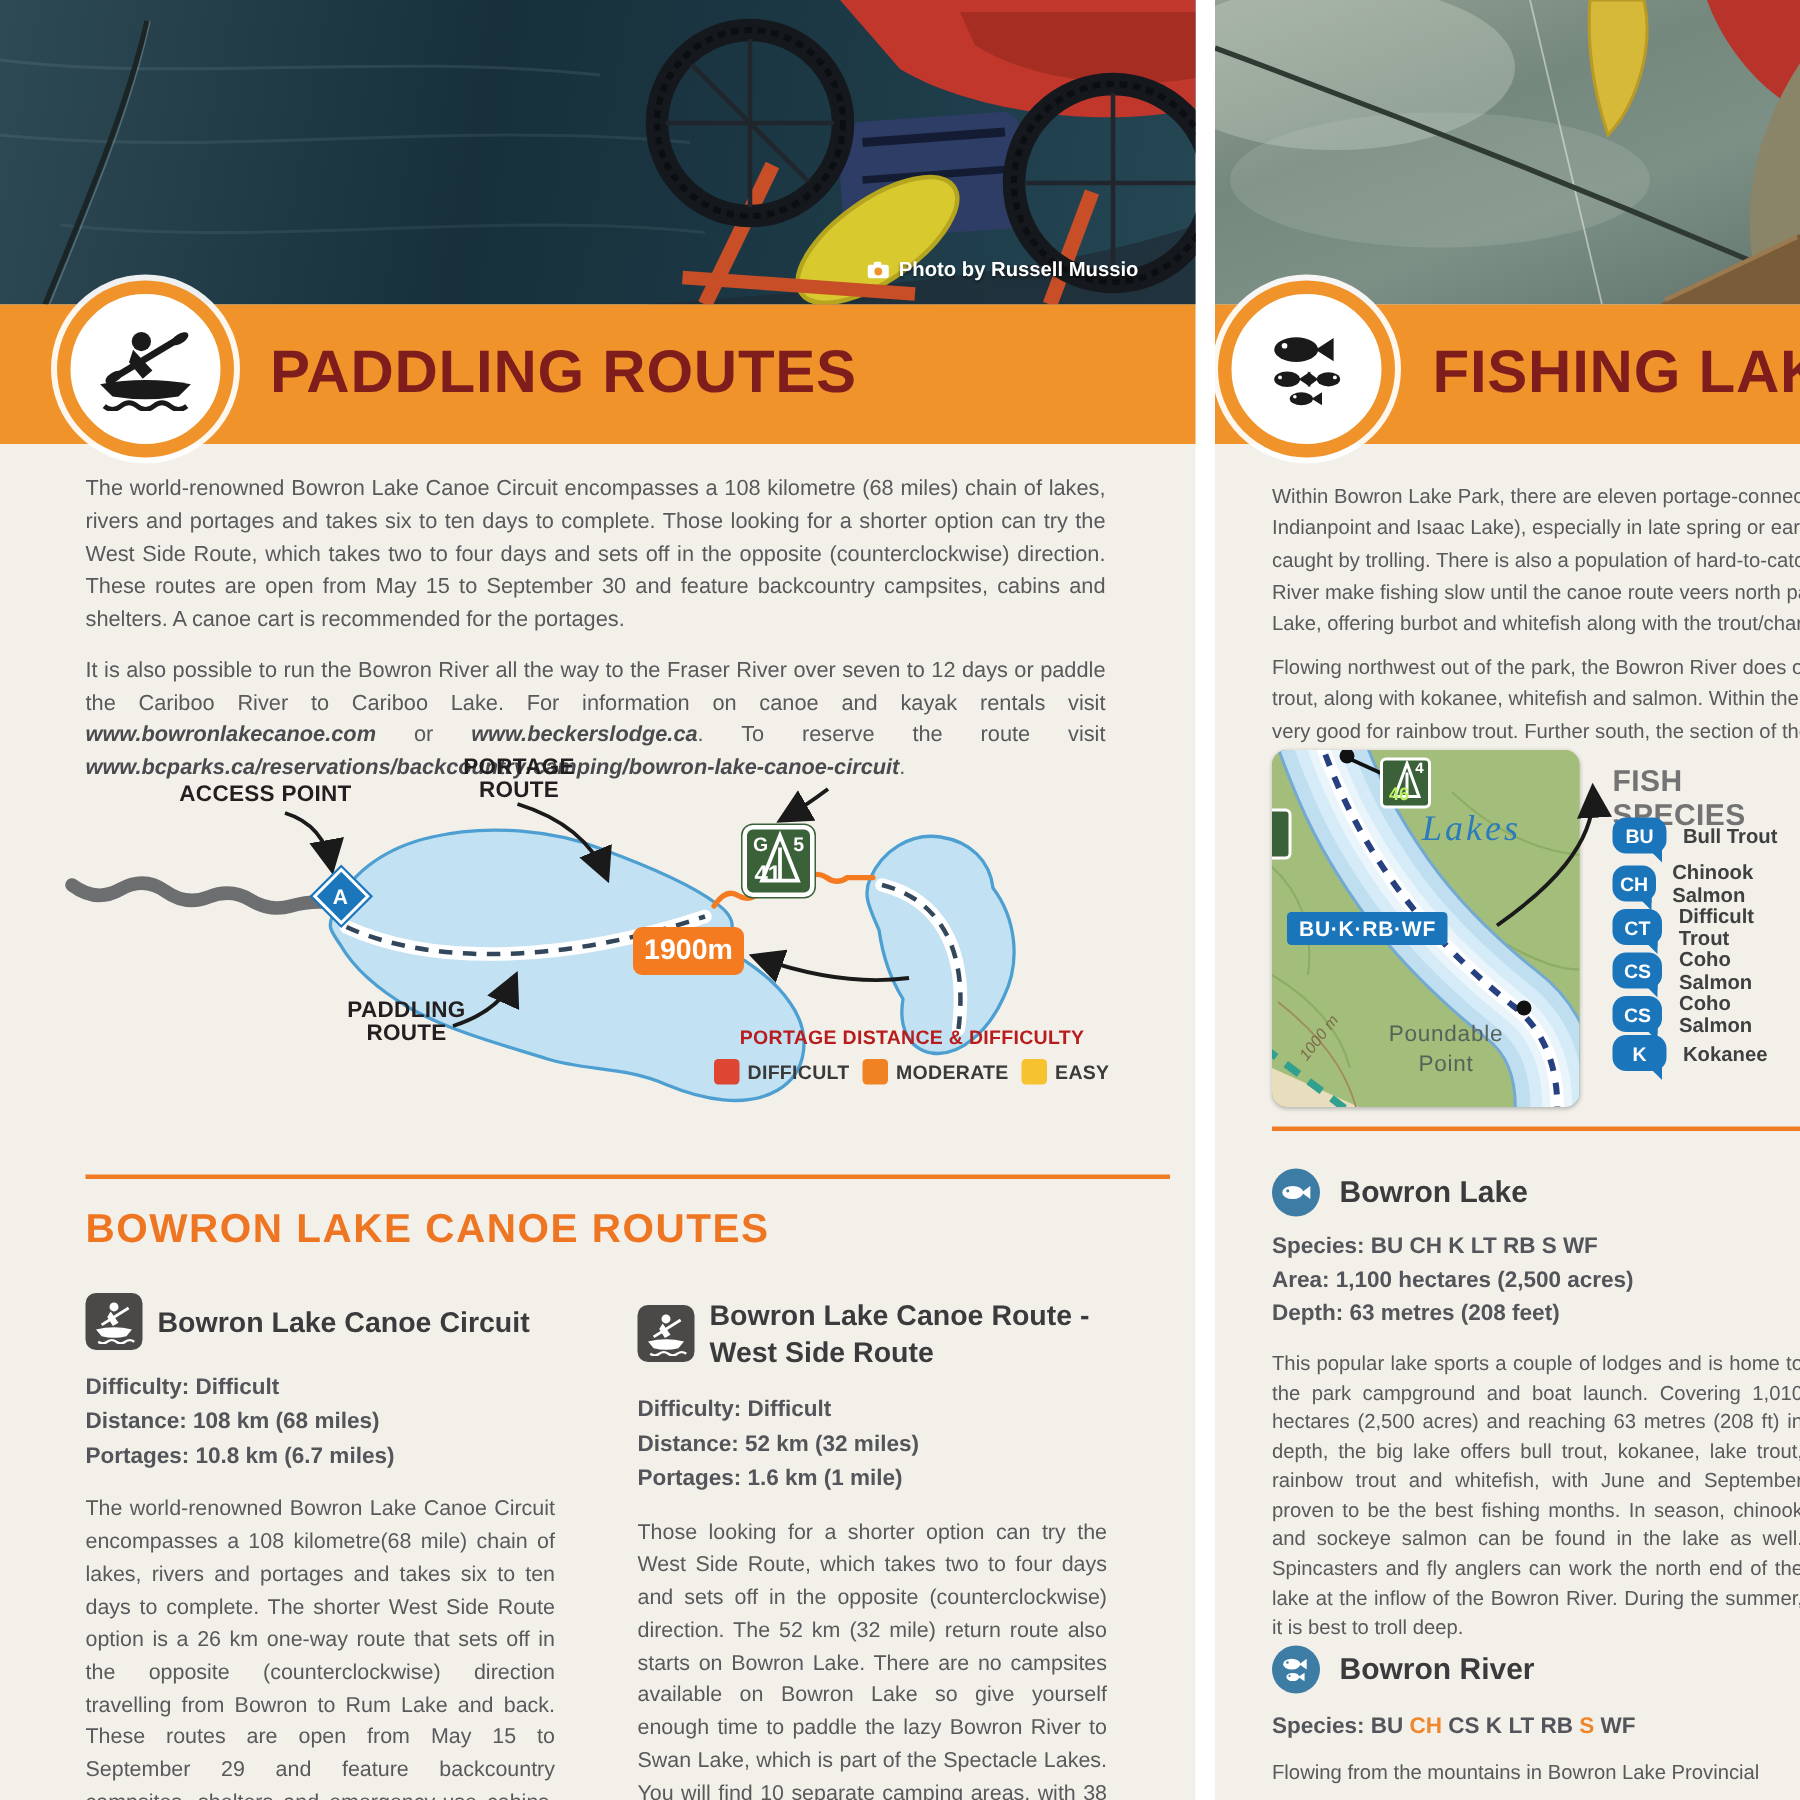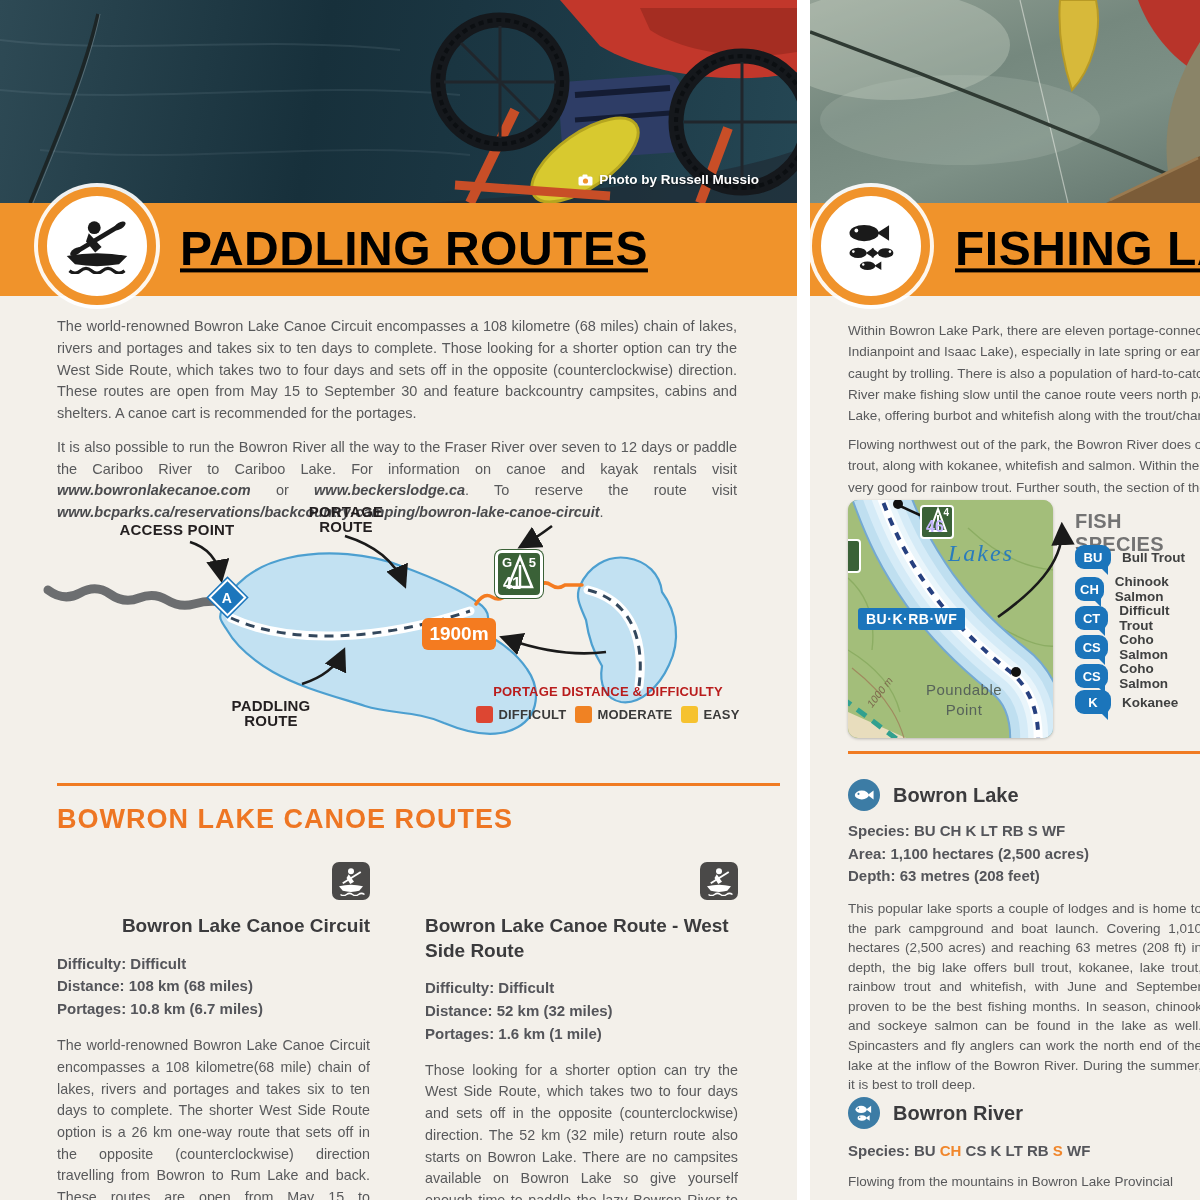--- a/index.html
+++ b/index.html
@@ -14,21 +14,21 @@
   
   .photo { top:0; height:203px; overflow:hidden; }
   .photo-left  { left:0; width:797px; background:linear-gradient(100deg,#2e4a55 0%,#17303b 40%,#1d3a47 72%,#254754 100%); }
   .photo-right { left:810px; width:390px; background:linear-gradient(160deg,#93a195 0%,#75887e 38%,#7d9086 64%,#62756d 100%); }
   .caption { right:38px; bottom:16px; color:#fff; font-weight:700; font-size:13.5px; display:flex; align-items:center; gap:6px; text-shadow:0 1px 2px rgba(0,0,0,.5); }
 
   
   .banner { top:203px; height:93px; background:#F0932B; }
   .banner-left  { left:0; width:797px; }
   .banner-right { left:810px; width:390px; }
-  .banner-title { position:absolute; top:50%; transform:translateY(-52%); font-size:48px; font-weight:800; letter-spacing:.5px; color:#000000; white-space:nowrap;text-decoration:underline; }
+  .banner-title { position:absolute; top:50%; transform:translateY(-52%); font-size:40px; font-weight:800; letter-spacing:.5px; color:#7f1d1d; white-space:nowrap; }
   .circle-badge { position:absolute; top:187px; width:118px; height:118px; border-radius:50%; background:#fff; border:9px solid #F0932B; box-shadow:0 0 0 4px rgba(255,255,255,.92); display:flex; align-items:center; justify-content:center; }
 
   
   .intro { left:57px; width:680px; color:#58595B; font-size:14.5px; line-height:1.5; text-align:justify; }
   .url { font-style:italic; font-weight:700; color:#4A4B4E; }
   .r-intro-line { white-space:nowrap; color:#58595B; font-size:13.5px; line-height:21.3px; }
 
   
   .dg-label { position:absolute; font-weight:800; font-size:15px; line-height:1.02; letter-spacing:.2px; color:#231F20; text-align:center; text-transform:uppercase; }
   .badge-1200 { position:absolute; left:382px; top:140px; width:74px; height:32px; background:#F47B20; border-radius:6px; color:#fff; font-weight:800; font-size:19px; text-align:center; line-height:32px; }
@@ -42,30 +42,30 @@
   .legend-title { font-weight:800; font-size:13px; letter-spacing:.2px; color:#b91c1c; text-transform:uppercase; }
   .legend-row { margin-top:7px; display:flex; justify-content:center; gap:9px; align-items:center; }
   .legend-item { display:flex; align-items:center; gap:5px; }
   .legend-swatch { width:17px; height:17px; border-radius:3px; }
   .legend-name { font-size:13px; font-weight:700; color:#3A3A3A; text-transform:uppercase; letter-spacing:.2px; }
 
   
   .rule-orange { height:3px; background:#F07B22; }
   .routes-heading { left:57px; top:804px; font-size:27px; font-weight:800; letter-spacing:1px; color:#EE7623; text-transform:uppercase; }
   .route-col { top:862px; width:313px; }
-  .route-head { display:flex; align-items:flex-end; gap:10px;flex-direction:column; }
+  .route-head { display:flex; align-items:center; gap:10px; }
   .route-icon { flex:0 0 38px; width:38px; height:38px; background:#4A4948; border-radius:7px; display:flex; align-items:center; justify-content:center; }
   .route-title { font-size:19px; font-weight:700; color:#3B3B3D; line-height:1.3; padding-top:4px; }
   .route-stats { margin-top:14px; font-size:15px; font-weight:700; color:#54555A; line-height:1.52; }
   .route-body { margin-top:14px; font-size:14.3px; color:#58595B; line-height:1.52; text-align:justify; }
 
   
   .map-tile { left:848px; top:500px; width:205px; height:238px; border-radius:10px; overflow:hidden; box-shadow:0 1px 3px rgba(0,0,0,.25); background:#A3BE7A; }
   .map-sign { position:absolute; left:72px; top:5px; width:34px; height:34px; background:#3A6137; border:2px solid #fff; border-radius:4px; }
-  .map-sign .n46 { position:absolute; left:4px; bottom:1px; color:#c4b5fd; font-weight:800; font-size:16px; }
+  .map-sign .n46 { position:absolute; left:4px; bottom:1px; color:#bef264; font-weight:800; font-size:12px; }
   .map-sign .t4  { position:absolute; right:3px; top:0px; color:#fff; font-weight:800; font-size:10px; }
   .lakes-label { position:absolute; left:100px; top:40px; font-family:"Liberation Serif","DejaVu Serif",serif; font-style:italic; font-size:24px; color:#2A7CBC; letter-spacing:2px; }
   .map-badge { position:absolute; left:10px; top:108px; background:#1B75BB; color:#fff; font-weight:800; font-size:14px; letter-spacing:.5px; padding:3px 8px; border-radius:3px; }
   .contour-label { position:absolute; left:14px; top:186px; font-size:10.5px; font-style:italic; color:#7C6A4D; transform:rotate(-52deg); }
   .point-label { position:absolute; left:60px; top:180px; width:112px; text-align:center; font-size:15px; color:#57635A; letter-spacing:.5px; line-height:1.35; }
   .fs-title { left:1075px; top:510px; font-size:20px; font-weight:800; letter-spacing:.3px; color:#737373; text-transform:uppercase; }
   .fs-item { position:absolute; left:1075px; display:flex; align-items:center; gap:11px; }
   .fs-bubble { position:relative; width:36px; height:24px; background:#1B75BB; border-radius:9px; color:#fff; font-weight:800; font-size:13px; display:flex; align-items:center; justify-content:center; }
   .fs-bubble:after { content:""; position:absolute; right:3px; bottom:-6px; border:5px solid transparent; border-top-color:#1B75BB; border-right-color:#1B75BB; }
   .fs-name { font-size:13.5px; font-weight:600; color:#3F4040; }
@@ -201,21 +201,21 @@
     <path d="M512 48 Q496 60 482 68" stroke="#1A1A1A" stroke-width="2.6" fill="none" marker-end="url(#ah)"></path>
     <path d="M566 174 Q520 180 464 160" stroke="#1A1A1A" stroke-width="2.6" fill="none" marker-end="url(#ah)"></path>
     <path d="M262 206 Q293 196 303 174" stroke="#1A1A1A" stroke-width="2.6" fill="none" marker-end="url(#ah)"></path>
   </svg>
 
   <div class="dg-label" style="left:76px; top:44px; width:122px;">Access Point</div>
   <div class="dg-label" style="left:265px; top:26px; width:82px;">
     <div>Portage</div>
       <div>Route</div>
   </div>
-  <div class="dg-label" style="left:190px; top:220px; width:82px;">
+  <div class="dg-label" style="left:190px; top:188px; width:82px;">
     <div>Paddling</div>
       <div>Route</div>
   </div>
 
   <div class="access-diamond">
       <span>A</span>
     </div>
 
   <div class="camp-sign">
     <svg width="42" height="42" viewBox="0 0 42 42" style="position:absolute;left:0;top:0;">

